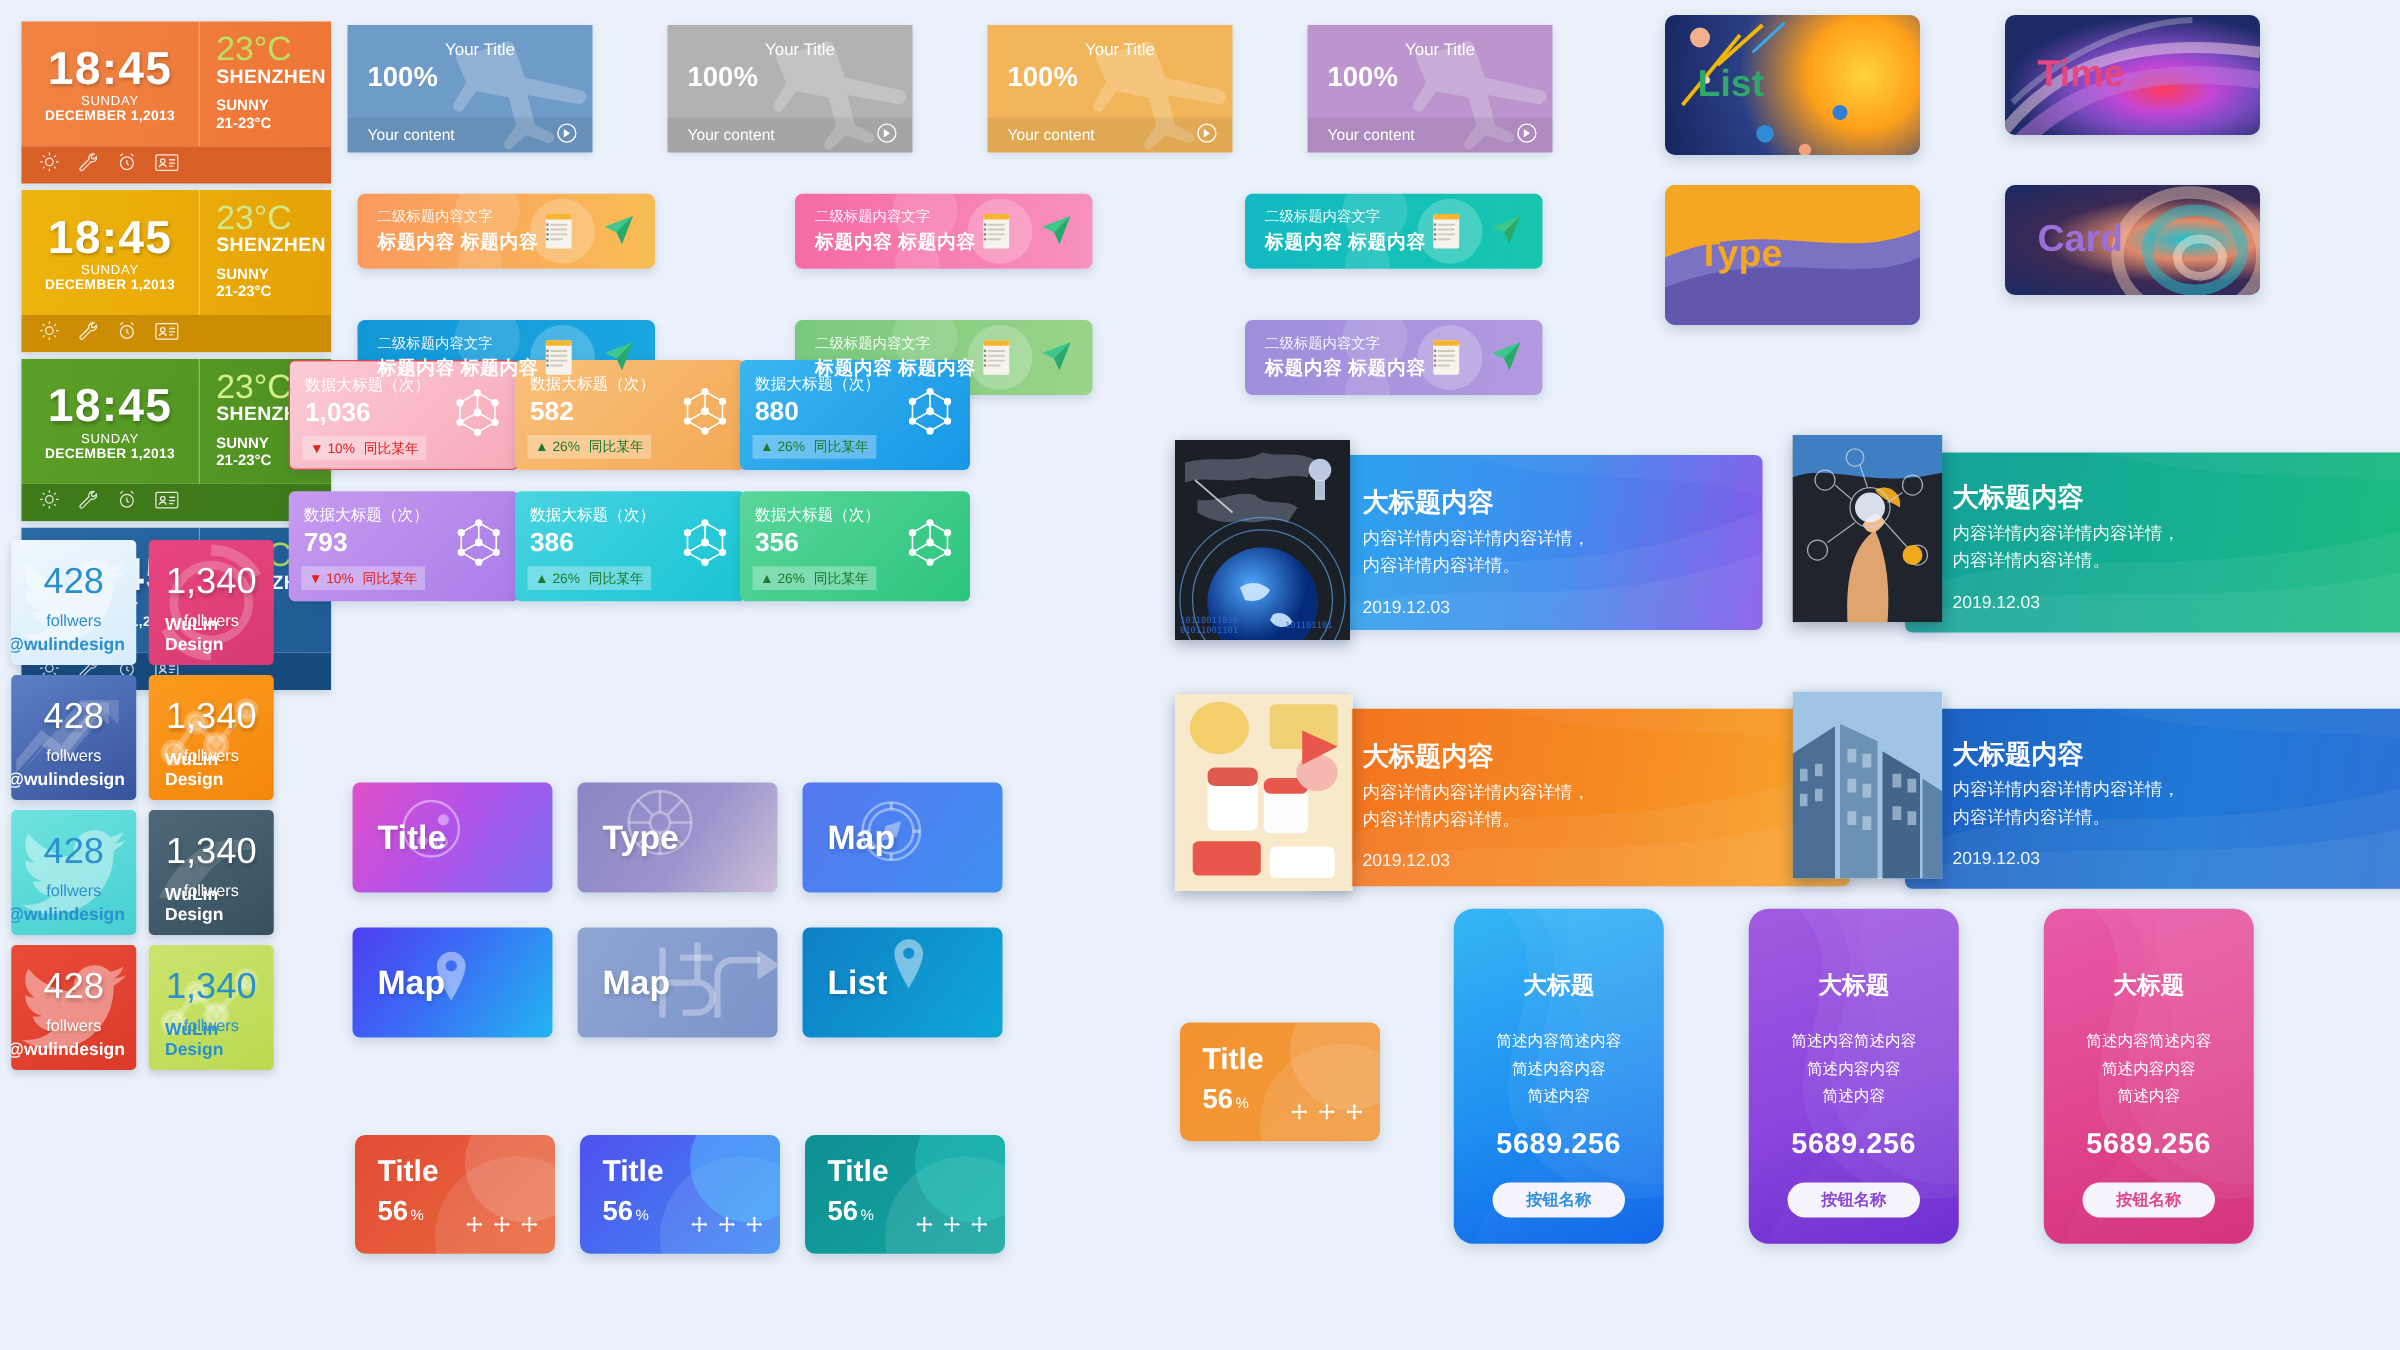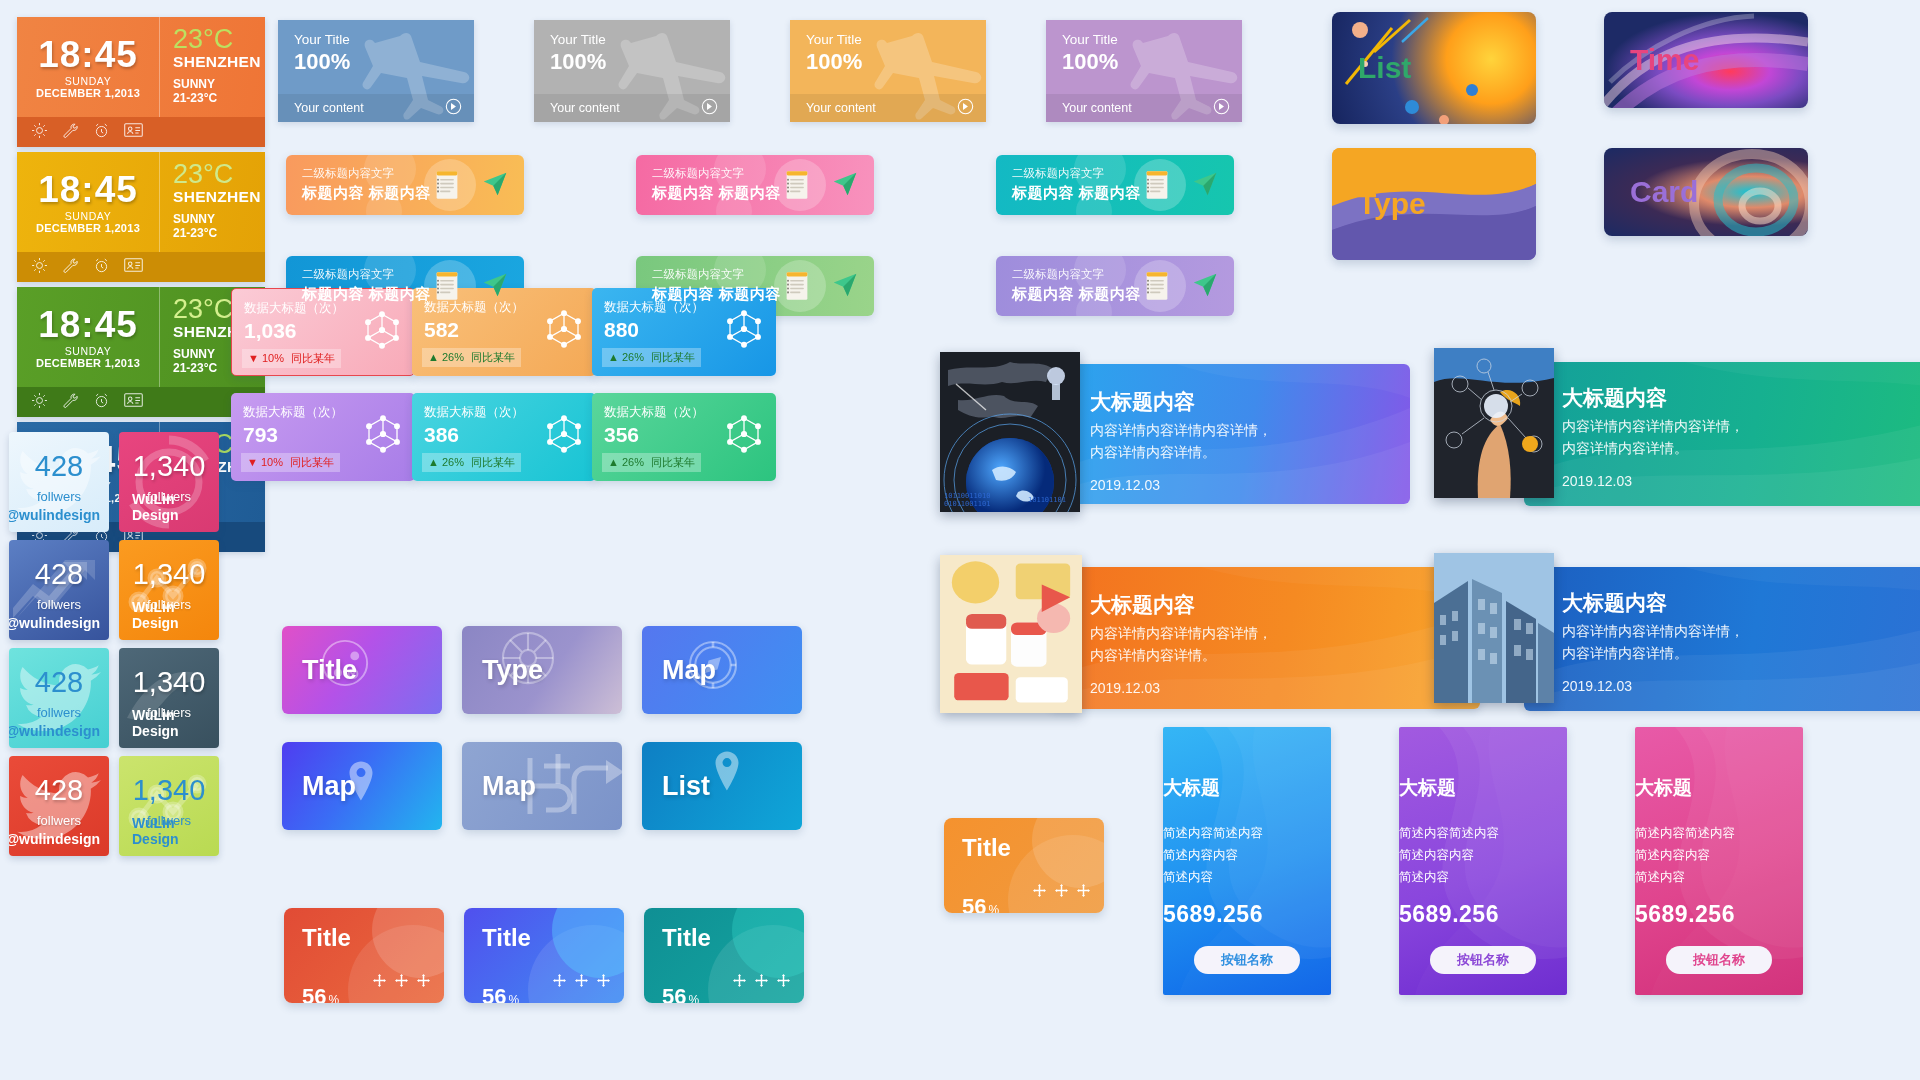--- a/index.html
+++ b/index.html
@@ -55,21 +55,21 @@
              font-size: 13px; color:#fff; text-shadow: 0 1px 2px rgba(0,0,0,.2); }
   .fw .handle { position:absolute; bottom: 9px; right: 9px; font-size: 14px; color:#fff; font-weight:bold;margin-left:13px;}
   .fw .deco { position:absolute; inset:0; }
   .fw-light .num, .fw-light .lbl { color:#2c8fce; text-shadow:none;}
   .fw-light .handle { color:#2c8fce; }
 
   
   .yt { width: 196px; height: 102px; position: relative; overflow: hidden;
         box-shadow: 0 2px 6px rgba(40,70,110,.15); display:flex; flex-direction:column;}
   .yt .body { flex:1; padding: 12px 0 0 16px; position: relative; z-index: 2;}
-  .yt .t { font-size: 13.5px; color:#fff; }
+  .yt .t { font-size: 13.5px; color:#fff;text-align:center; }
   .yt .v { font-size: 22px; font-weight: bold; color:#fff; margin-top: 2px; }
   .yt .foot { height: 28px; display:flex; align-items:center; justify-content:space-between;
               padding: 0 12px 0 16px; position:relative; z-index:2; }
   .yt .foot span { font-size: 12.5px; color:#fff; }
   .yt .plane { position:absolute; right:-14px; top: 8px; opacity:.22; z-index:1; }
   .yt-blue { background:#6f9bc8; } .yt-blue .foot { background: rgba(0,0,0,.07); }
   .yt-gray { background:#b2b2b2; } .yt-gray .foot { background: rgba(0,0,0,.07); }
   .yt-orange { background:#f3b council; }
   .yt-orange { background:#f3b55a; } .yt-orange .foot { background: rgba(0,0,0,.07); }
   .yt-purple { background:#bc95ce; } .yt-purple .foot { background: rgba(0,0,0,.07); }
@@ -103,38 +103,38 @@
 
   
   .acard { border-radius: 8px; position: relative; overflow:hidden;
            box-shadow: 0 4px 10px rgba(40,70,110,.2); display:flex; align-items:center;}
   .acard .lab { position:relative; z-index:6; margin-left: 26px; font-size: 30px; font-weight:bold; }
 
   
   .t56 { width: 160px; height: 95px; border-radius: 8px; position:relative; overflow:hidden;
          box-shadow: 0 4px 9px rgba(40,70,110,.18); }
   .t56 .tt { position:absolute; left: 18px; top: 16px; font-size: 24px; font-weight: bold; color:#fff; z-index:4;}
-  .t56 .pc { position:absolute; left: 18px; top: 48px; font-size: 22px; font-weight: bold; color:#fff; z-index:4;margin-top:28px;}
+  .t56 .pc { position:absolute; left: 18px; top: 48px; font-size: 22px; font-weight: bold; color:#fff; z-index:4;}
   .t56 .pc i { font-size: 12px; font-style: normal; font-weight: normal; margin-left: 2px;}
   .t56 .dots { position:absolute; right: 14px; bottom: 12px; display:flex; gap: 9px; z-index:4; color:#fff;}
 
   
   .media { position: relative; }
   .media .panel { position:absolute; border-radius: 6px; overflow:hidden;
                   box-shadow: 0 3px 9px rgba(40,70,110,.16); }
   .media .photo { position:absolute; z-index: 5; overflow:hidden;
                   box-shadow: 0 4px 11px rgba(20,40,70,.33); }
   .media .h1 { font-size: 21px; font-weight:bold; color:#fff; }
   .media .p { font-size: 14px; color: rgba(255,255,255,.93); line-height: 1.55; margin-top: 4px;}
   .media .date { font-size: 14px; color: rgba(255,255,255,.92); margin-top: 14px;}
   .media .txtwrap { position:absolute; z-index: 7; }
 
   
-  .feat { width: 168px; height: 268px; border-radius: 2px; position:relative; overflow:hidden;
-          box-shadow: 0 3px 10px rgba(40,70,110,.18); text-align:left; }
+  .feat { width: 168px; height: 268px; border-radius: 16px; position:relative; overflow:hidden;
+          box-shadow: 0 3px 10px rgba(40,70,110,.18); text-align:center; }
   .feat .ft { position:relative; z-index:4; margin-top: 48px; font-size: 19px; font-weight:bold; color:#fff;}
   .feat .fd { position:relative; z-index:4; margin-top: 22px; font-size: 12.5px; color:#fff; line-height: 1.75;}
   .feat .fn { position:relative; z-index:4; margin-top: 12px; font-size: 23px; font-weight:bold; color:#fff;
               letter-spacing: .5px;}
   .feat .fb { position:relative; z-index:4; margin: 18px auto 0; width: 106px; height: 28px; border-radius: 14px;
               background: #f5f3fb; display:flex; align-items:center; justify-content:center;
               font-size: 13px; font-weight:bold; }
 </style>
 </head>
 <body>

